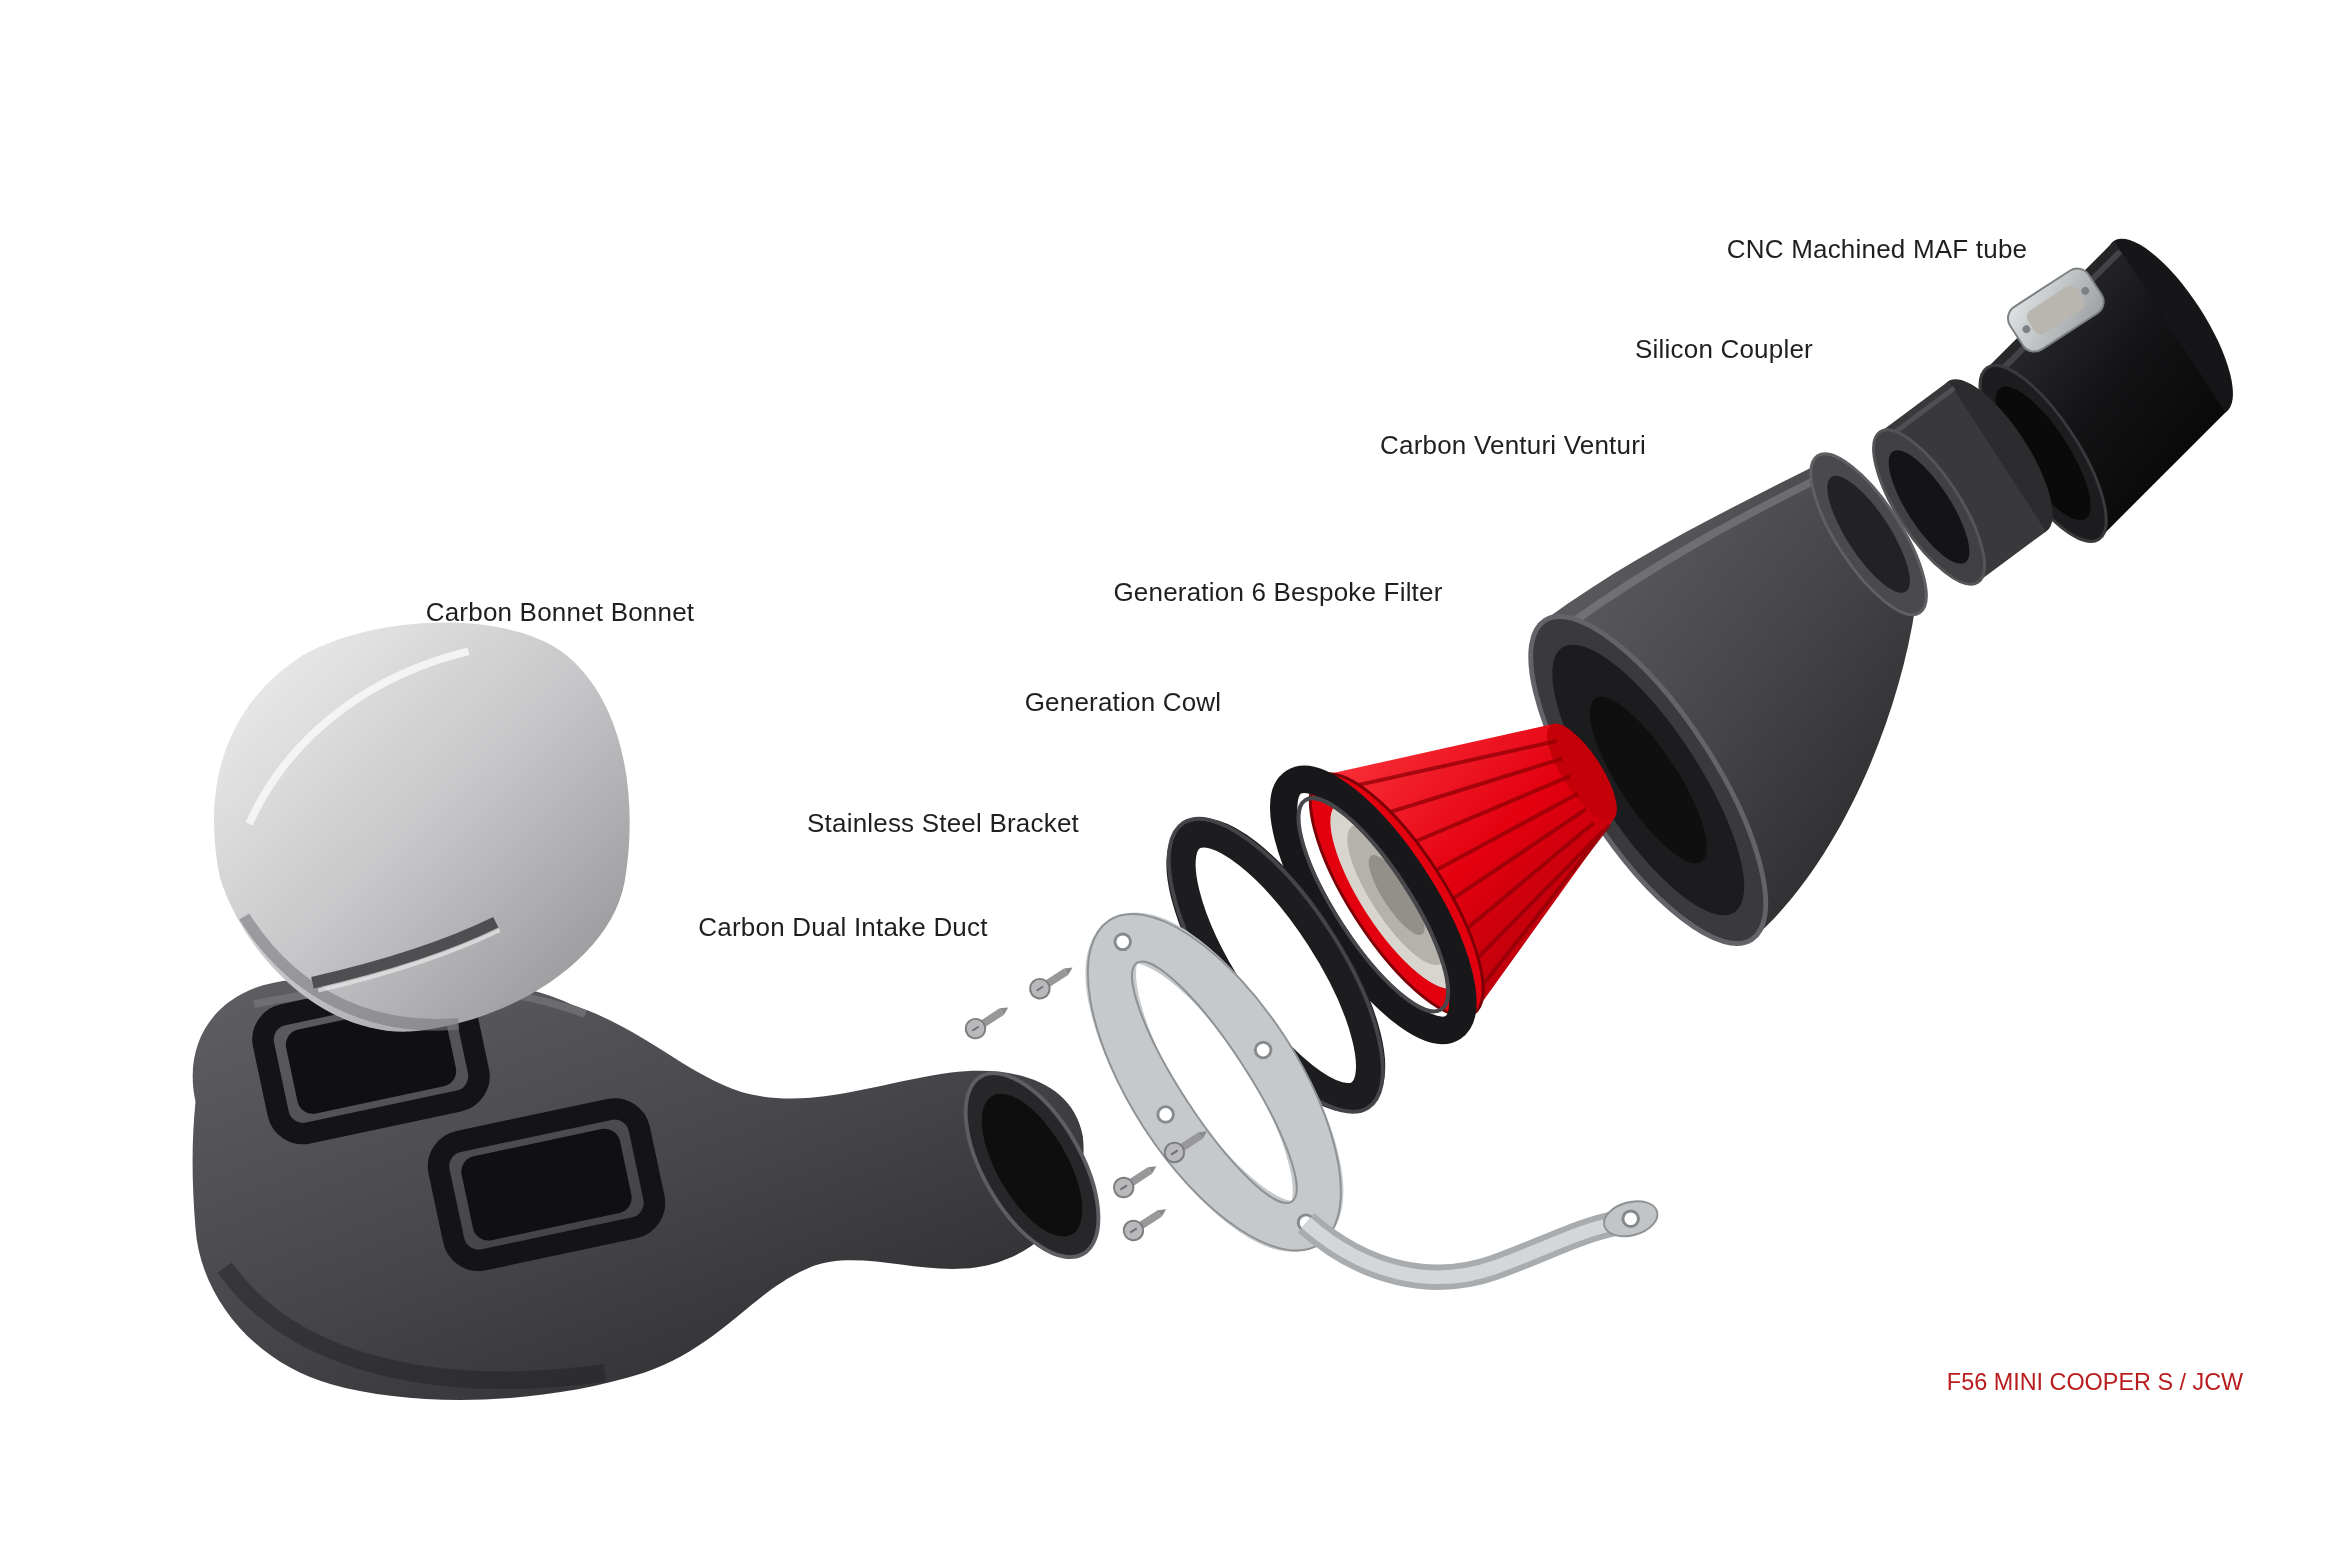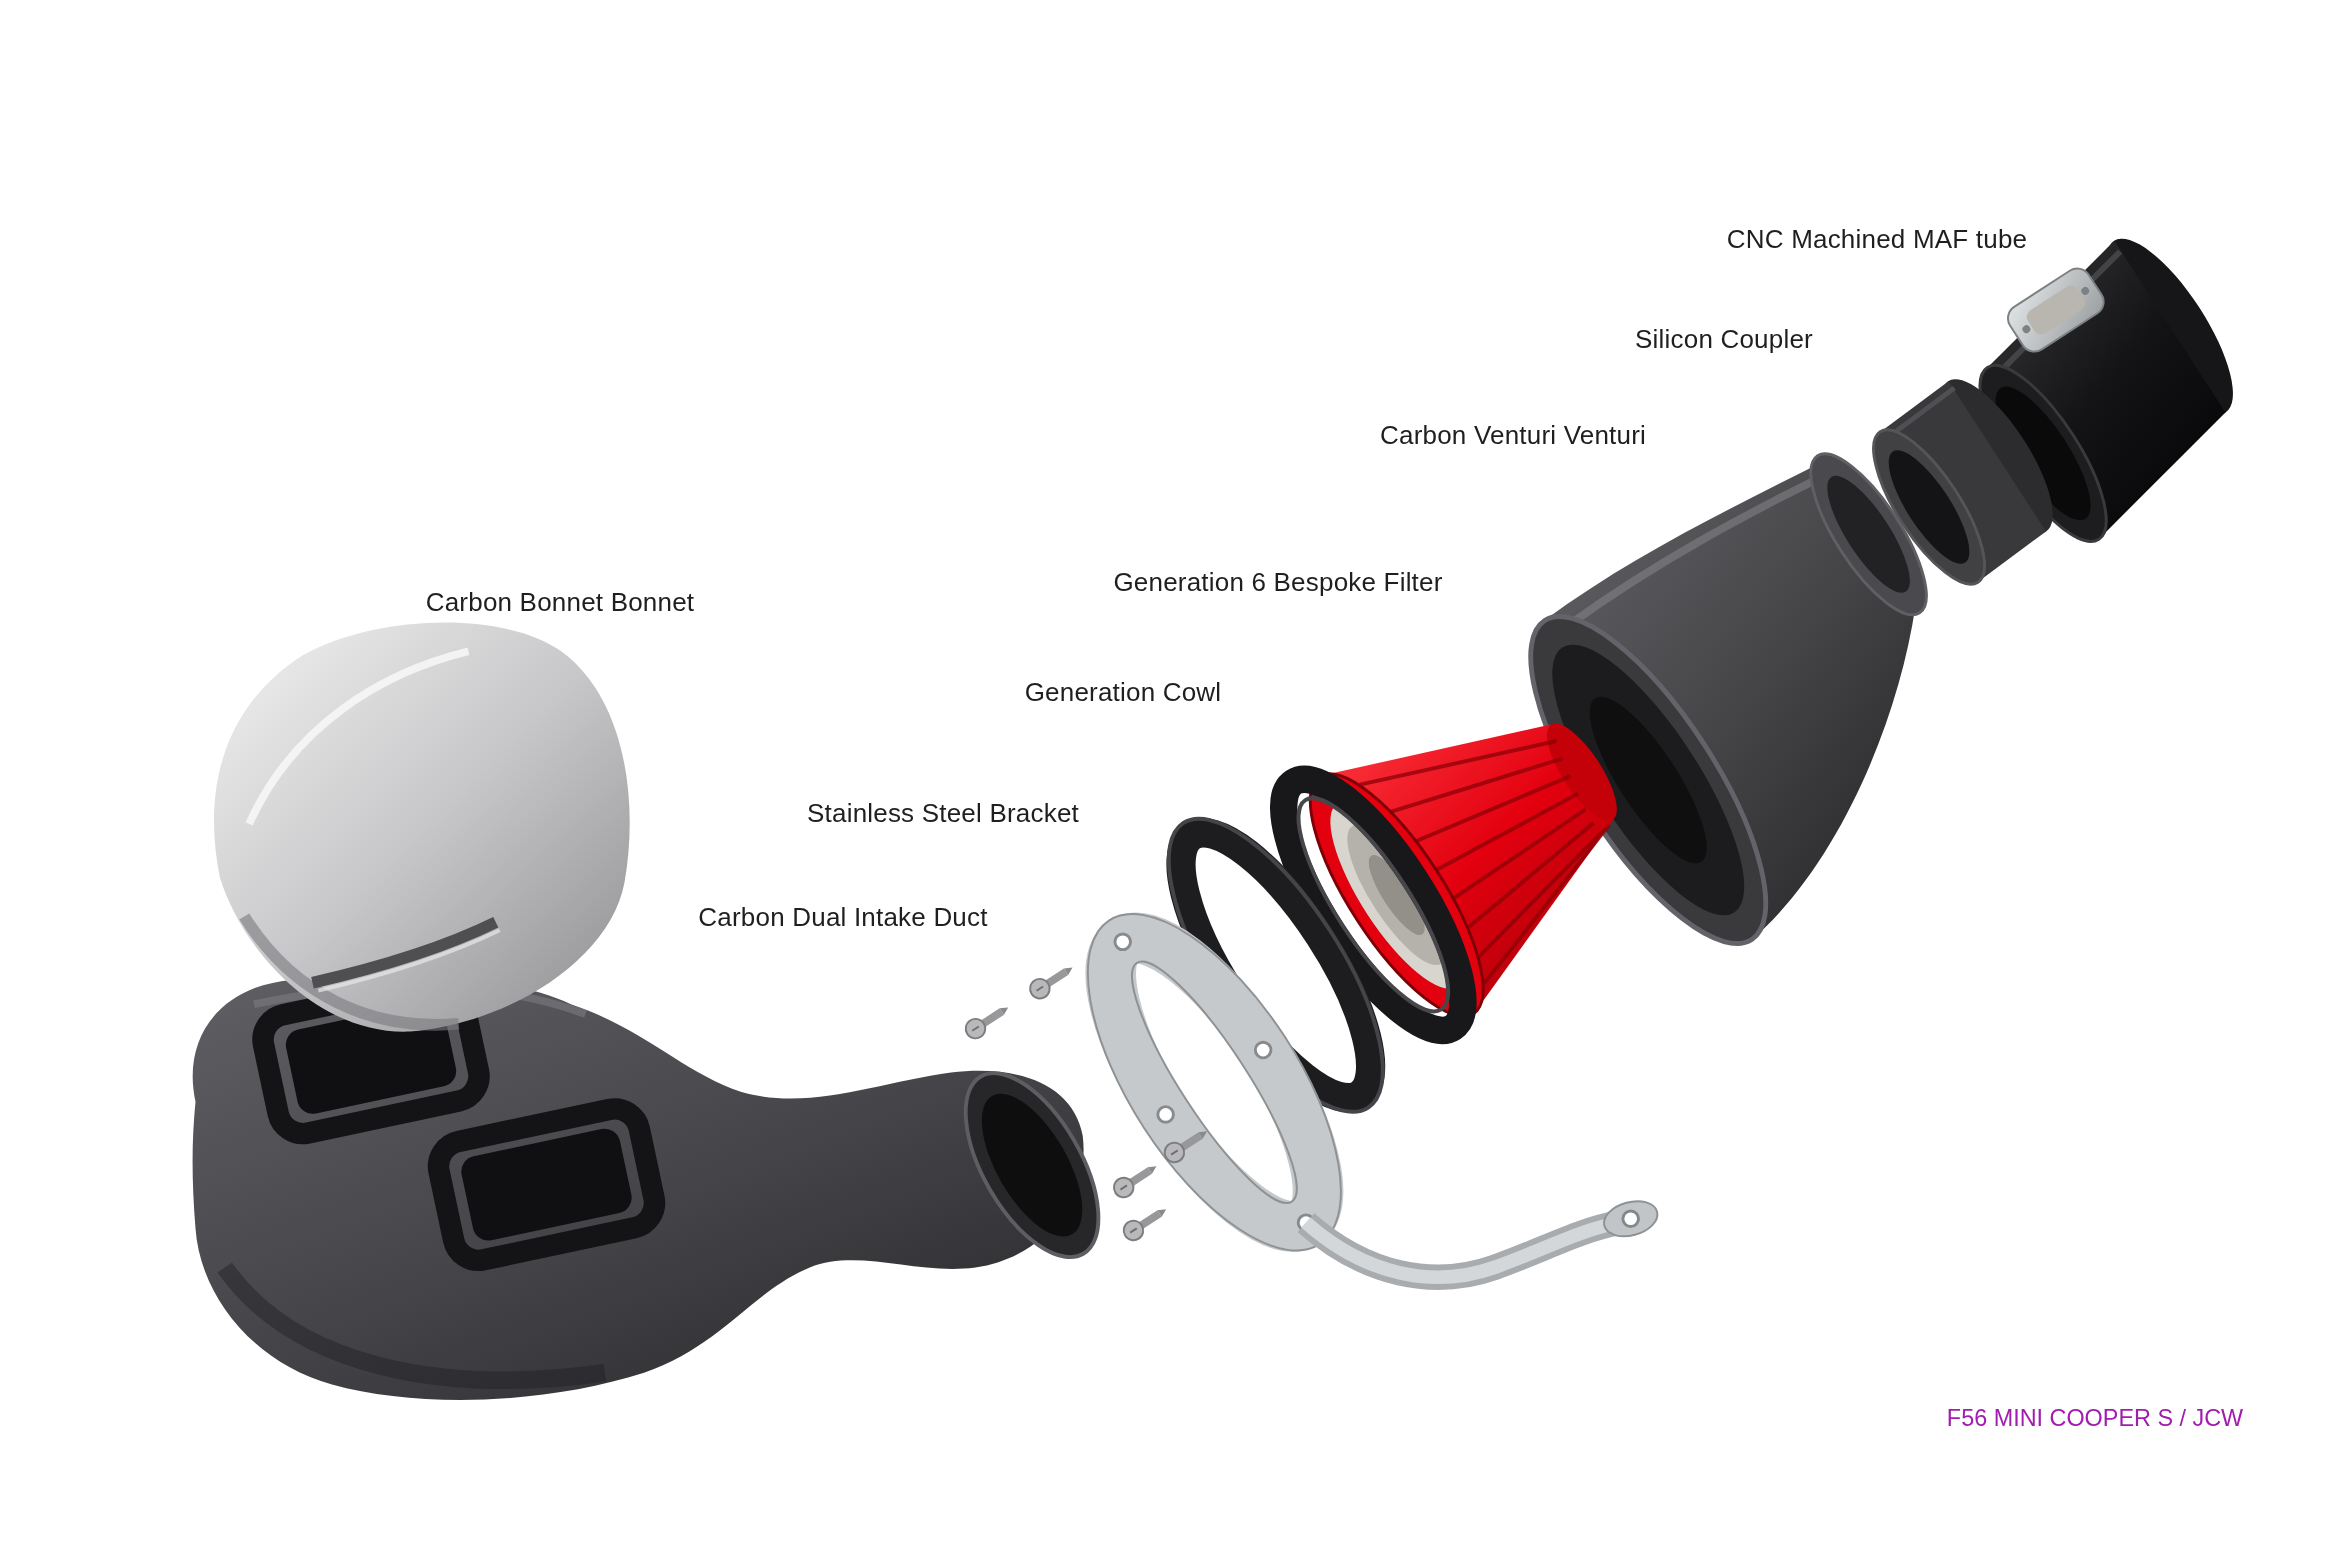--- a/index.html
+++ b/index.html
@@ -11,28 +11,28 @@
     font-family:"Liberation Sans",sans-serif;
   }
   #stage{position:absolute;inset:0;}
   .label{
     position:absolute;
     transform:translate(-50%,-50%);
     font-size:26px;
     color:#1f1f1f;
     white-space:nowrap;
     letter-spacing:0.2px;
+    margin-top:10px;
   }
   .caption{
     position:absolute;
     transform:translate(-50%,-50%);
     font-size:23.4px;
-    color:#a21caf;
+    color:#b91c1c;
     white-space:nowrap;
-    margin-top:36px;
   }
 </style>
 </head>
 <body>
 
 <div id="stage">
 
 <svg width="2341" height="1560" viewBox="0 0 2400 1600" xmlns="http://www.w3.org/2000/svg">
   <defs>
     <linearGradient id="gSilver" x1="0" y1="0" x2="1" y2="1">

